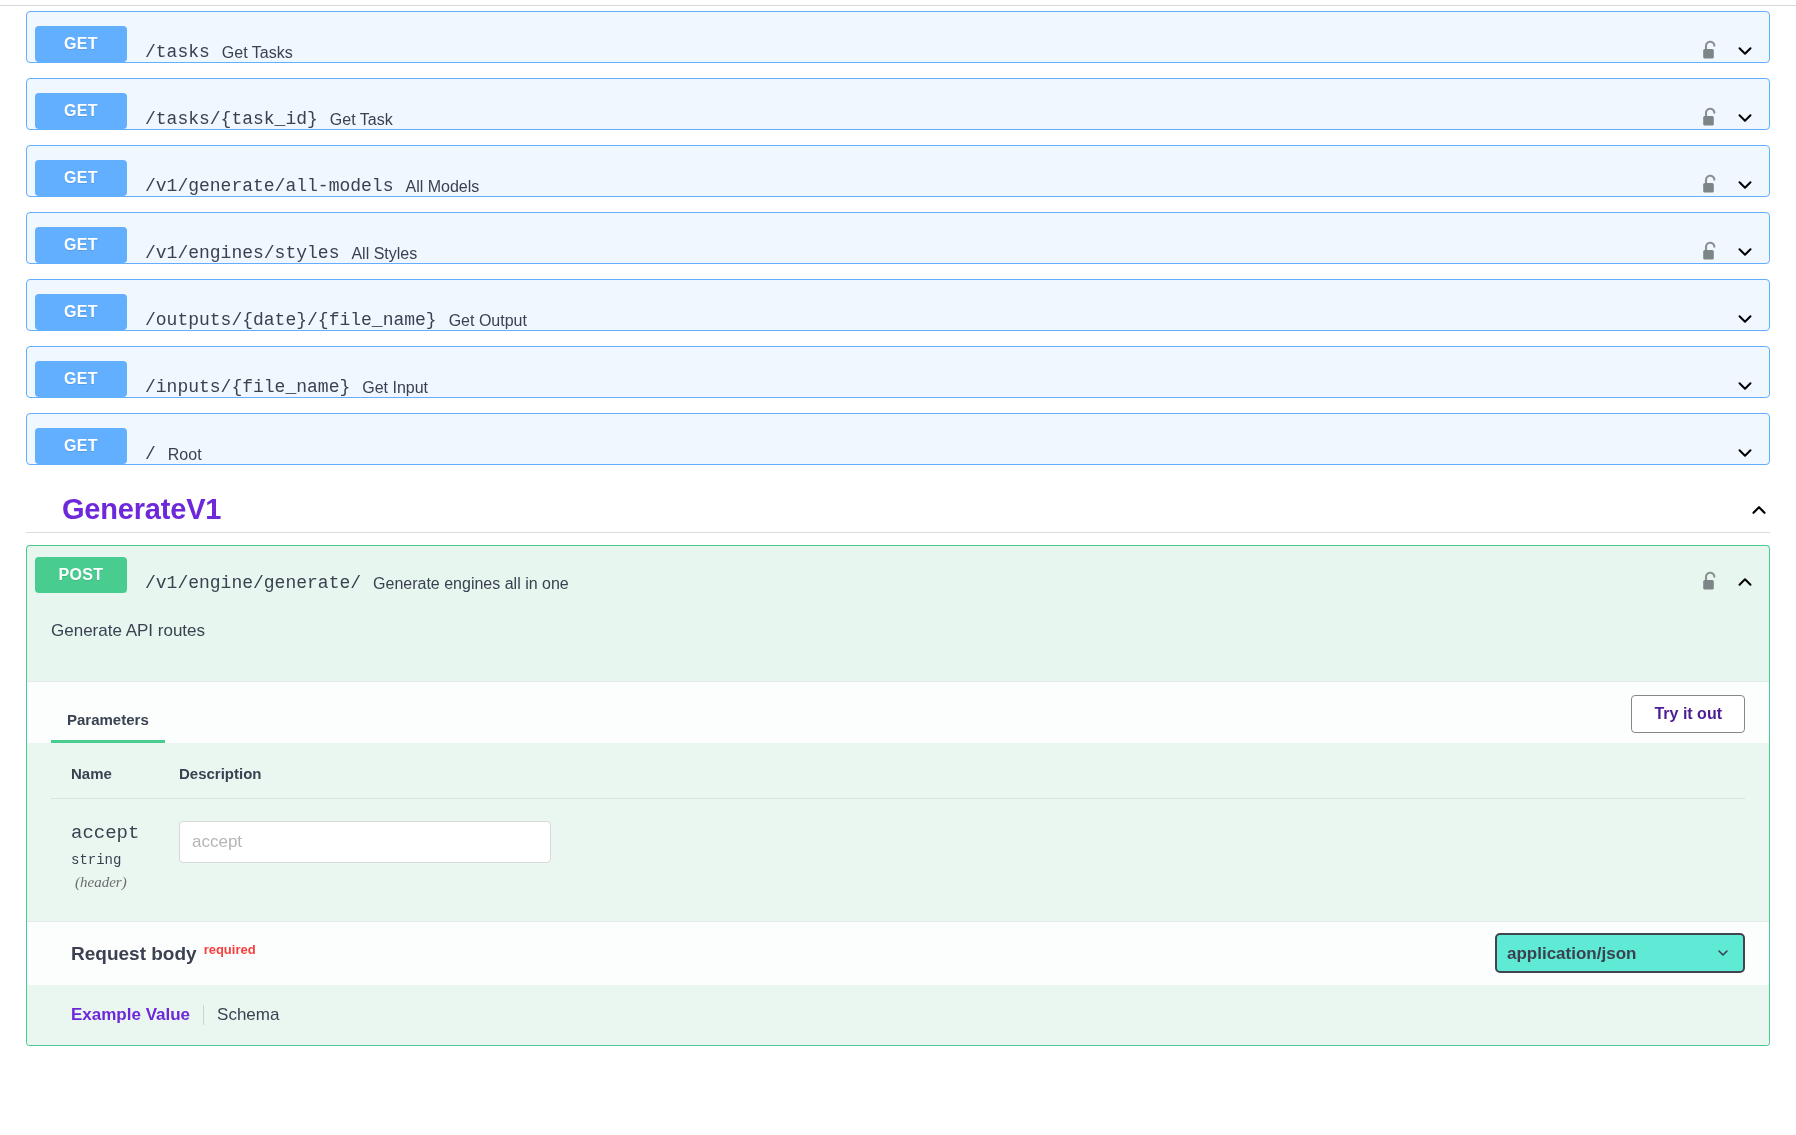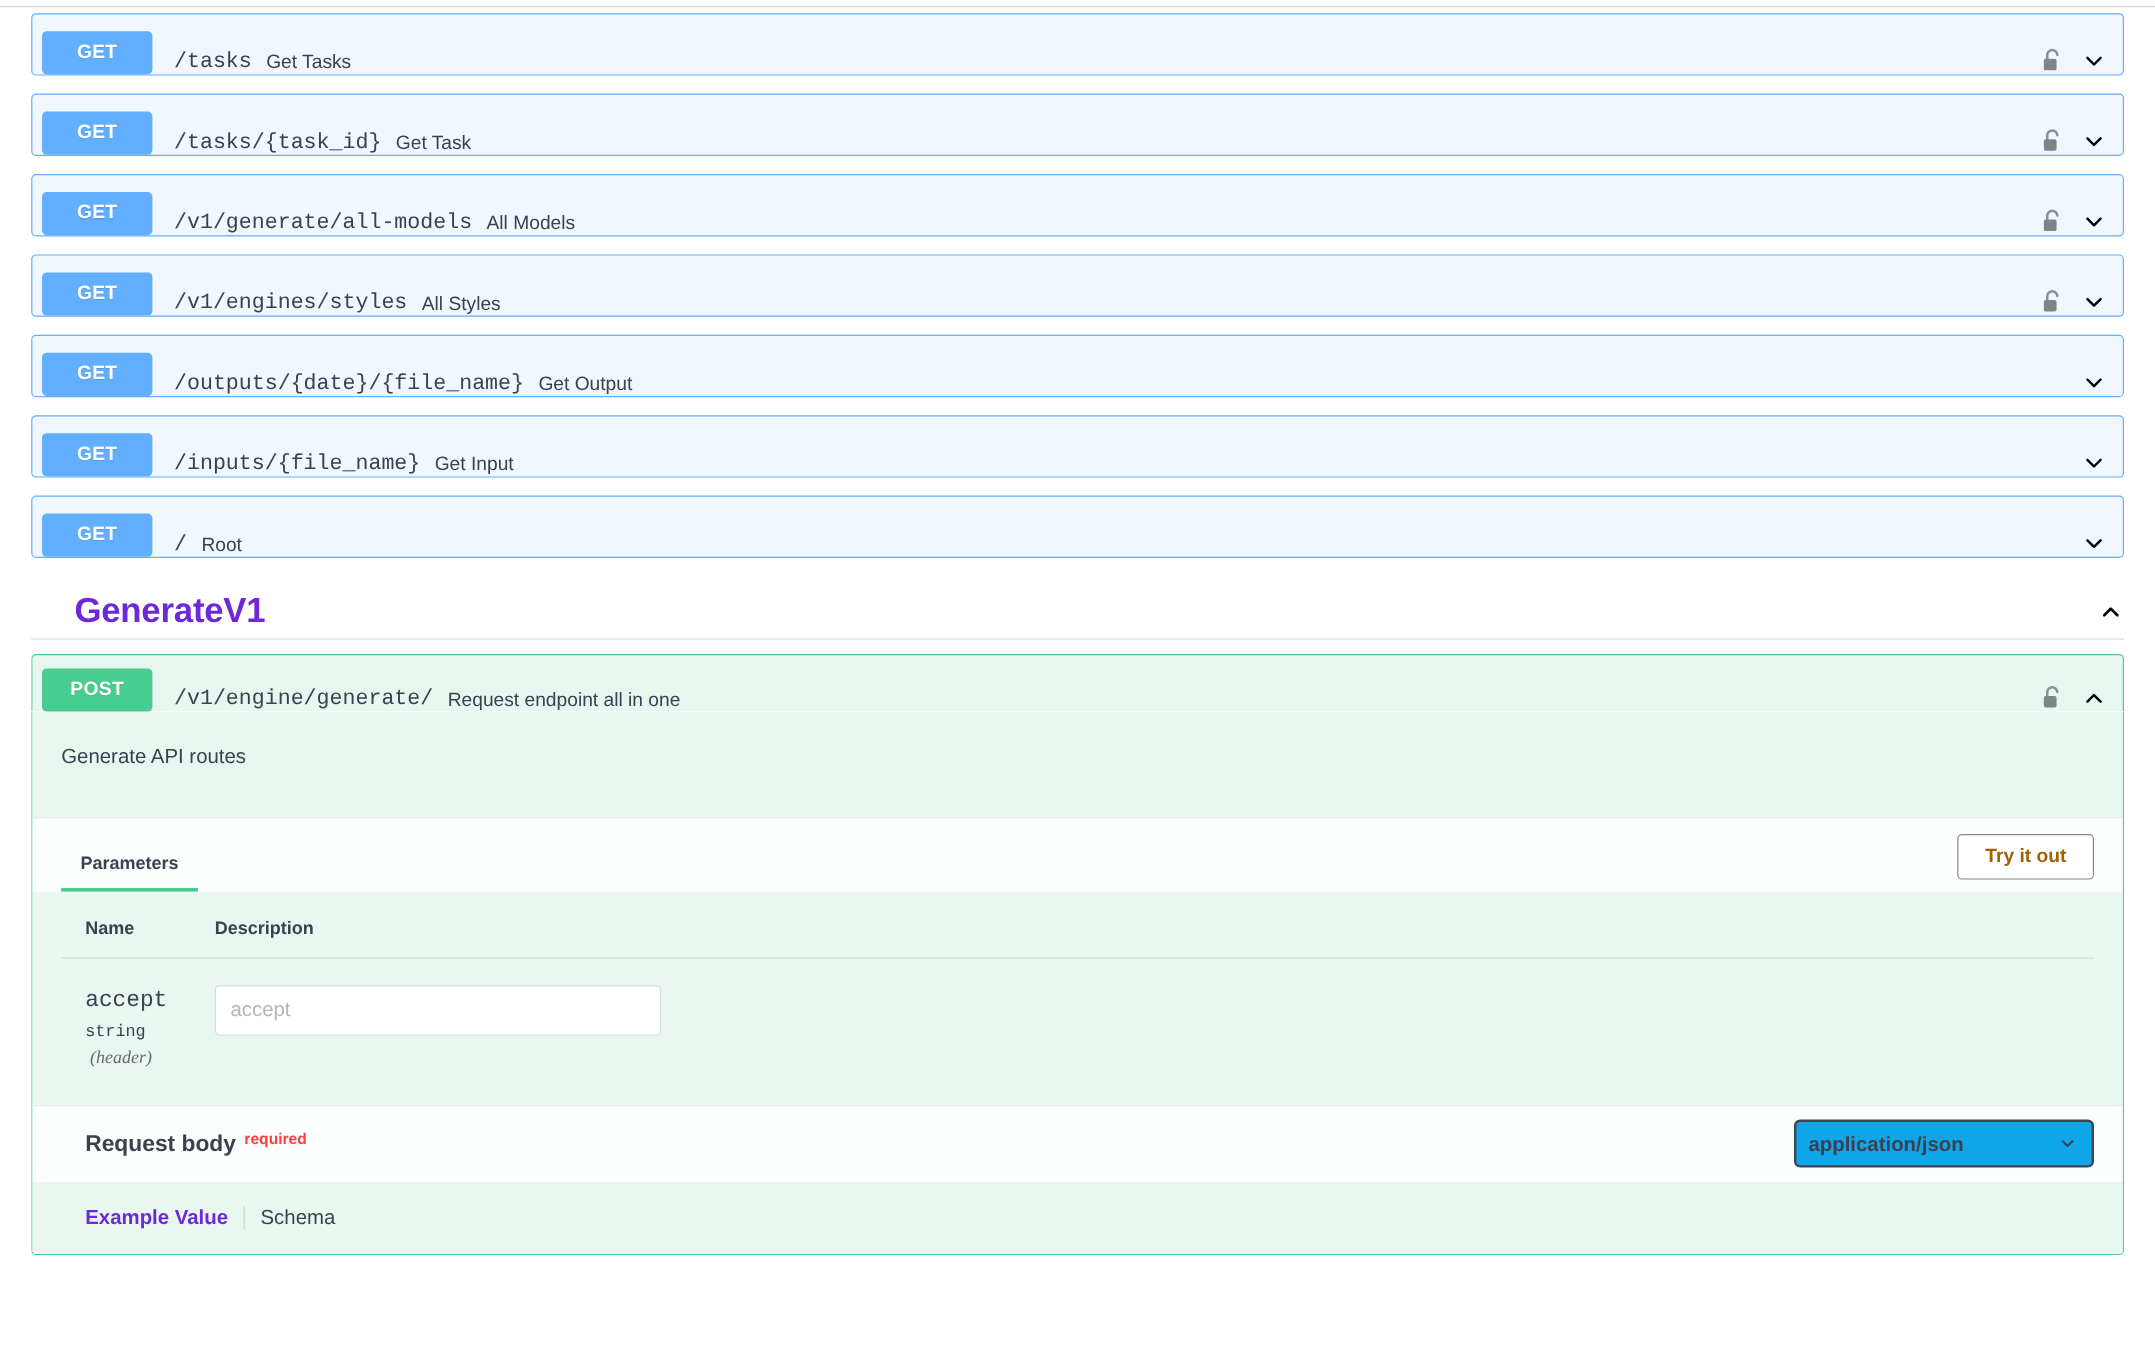--- a/index.html
+++ b/index.html
@@ -145,21 +145,21 @@
     padding: 0 16px 12px 16px;
     border-bottom: 3px solid #49cc90;
     cursor: pointer;
   }
   .tabs-spacer { flex: 1 1 auto; }
   .tryout-btn {
     margin-bottom: 10px;
     padding: 9px 22px;
     font-size: 16px;
     font-weight: bold;
-    color: #a16207;
+    color: #4c1d95;
     background: #ffffff;
     border: 1px solid #888888;
     border-radius: 4px;
     cursor: pointer;
     font-family: "Liberation Sans", sans-serif;
   }
   .params-area {
     background: #eaf7f1;
     padding: 0 24px 0 24px;
   }
@@ -236,21 +236,21 @@
     color: #f93e3e;
     margin-left: 7px;
     vertical-align: super;
   }
   .rb-spacer { flex: 1 1 auto; }
   .media-select {
     width: 250px;
     height: 40px;
     border: 2px solid #41444e;
     border-radius: 5px;
-    background: #0ea5e9;
+    background: #5eead4;
     color: #3b4151;
     font-size: 17px;
     font-weight: bold;
     font-family: "Liberation Sans", sans-serif;
     padding: 0 10px;
     appearance: none;
     -webkit-appearance: none;
     cursor: pointer;
   }
   .select-wrap { position: relative; display: inline-block; }
@@ -423,21 +423,21 @@
     </span>
   </div>
   <div class="section-rule"></div>
 
   <div class="ops-list" style="margin-top:12px;">
     <div class="op-block">
 
       <div class="op-row post">
         <div class="verb post">POST</div>
         <div class="op-path">/v1/engine/generate/</div>
-        <div class="op-summary">Request endpoint all in one</div>
+        <div class="op-summary">Generate engines all in one</div>
         <div class="op-spacer"></div>
         <span>
           <svg class="lock-icon" viewBox="0 0 20 22" fill="none">
             <path d="M6 9 V6.2 A4 4 0 0 1 14.4 5.6" stroke="#8a9090" stroke-width="2.1" fill="none" stroke-linecap="round"></path>
             <rect x="3.2" y="9" width="10.6" height="9.6" rx="1.6" fill="#7d8686"></rect>
           </svg>
         </span>
         <span>
           <svg class="chev" viewBox="0 0 24 24" fill="none" stroke="#000000" stroke-width="2.2" stroke-linecap="round" stroke-linejoin="round">
               <polyline points="6,15 12,9 18,15"></polyline>

